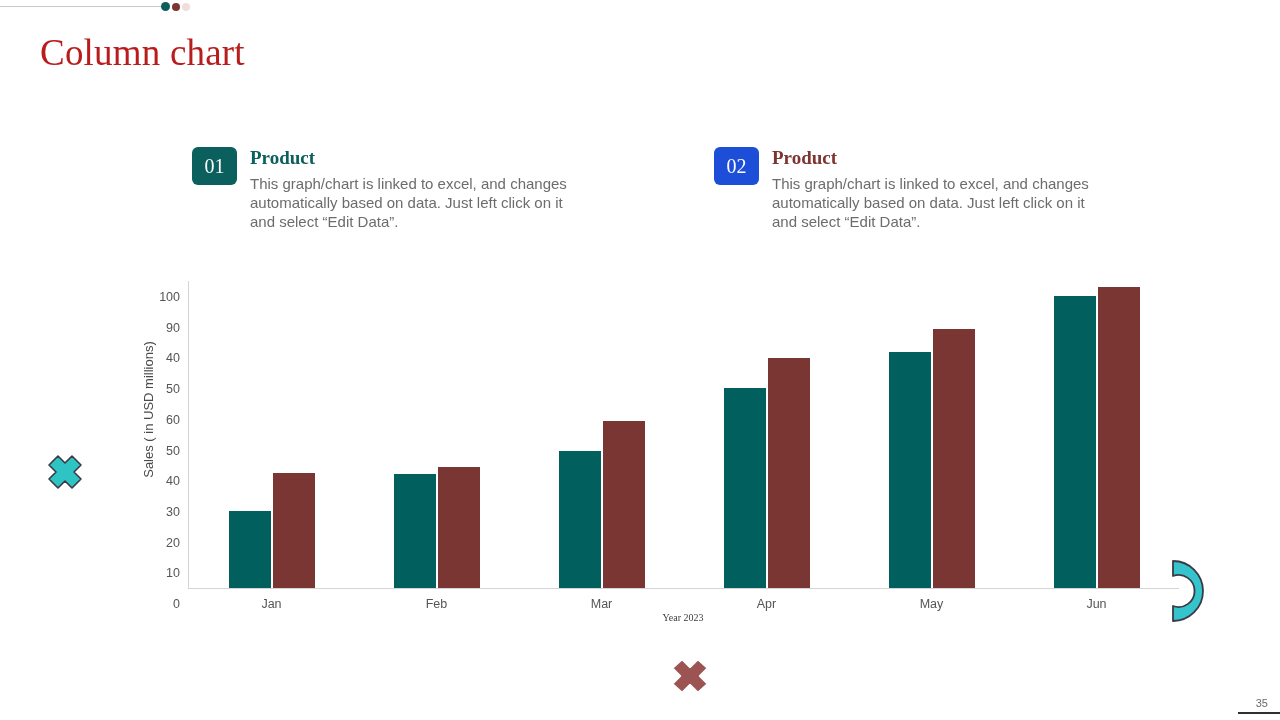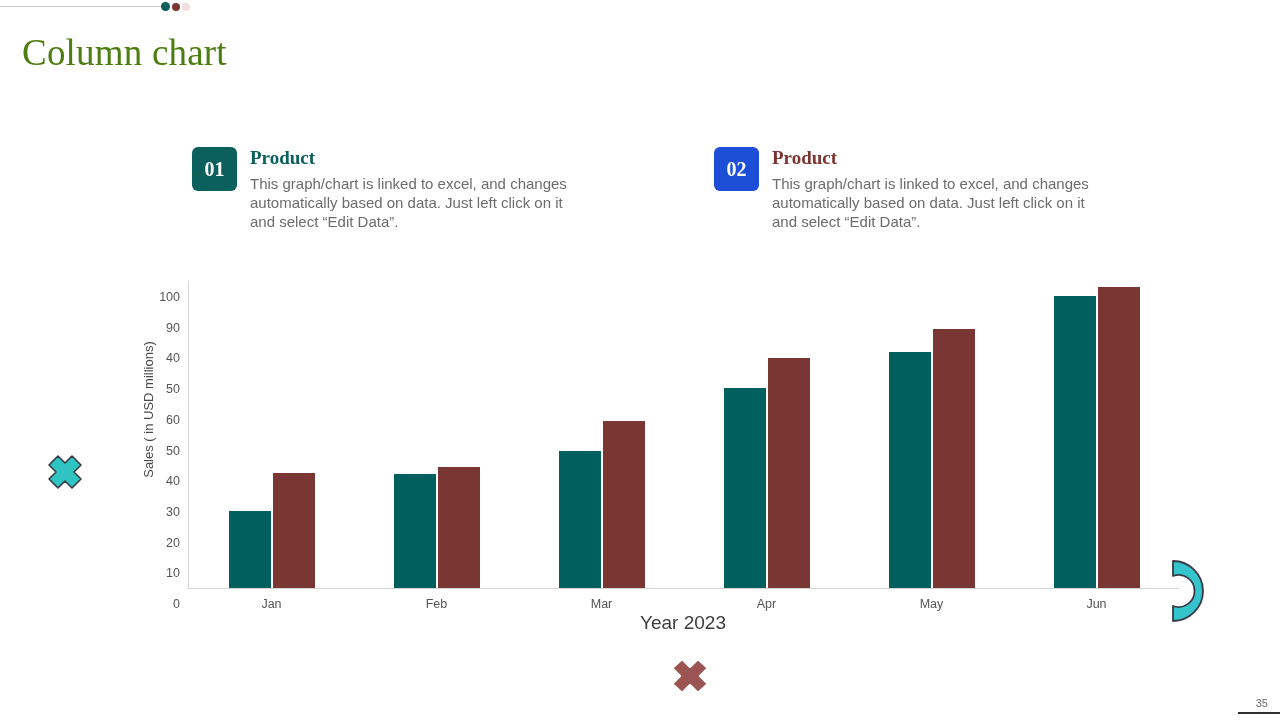--- a/index.html
+++ b/index.html
@@ -29,50 +29,50 @@
     top: 2px;
     border-radius: 50%;
   }
   .dot-1 { left: 161px; width: 9px;  height: 9px; background: #0b5f5c; }
   .dot-2 { left: 172px; width: 8px;  height: 8px; top: 3px; background: #793633; }
   .dot-3 { left: 182px; width: 8px;  height: 8px; top: 3px; background: #f0dede; }
 
   
   .page-title {
     position: absolute;
-    left: 22px;
+    left: 40px;
     top: 31px;
     font-family: "Liberation Serif", serif;
     font-size: 37px;
-    color: #4d7c0f;
+    color: #b91c1c;
     letter-spacing: 0.2px;
     white-space: nowrap;
     text-align: right;
   }
 
   
   .product-block {
     position: absolute;
     width: 400px;
   }
   .product-block.p1 { left: 192px; top: 147px; }
   .product-block.p2 { left: 714px; top: 147px; }
 
   .badge {
     position: absolute;
     left: 0;
     top: 0;
     width: 45px;
-    height: 44px;
+    height: 38px;
     border-radius: 6px;
     display: flex;
     align-items: center;
     justify-content: center;
     font-family: "Liberation Serif", serif;
-    font-weight: bold;
+    font-weight: normal;
     font-size: 20px;
     color: #ffffff;
   }
   .badge.teal { background: #0b5f5c; }
   .badge.maroon { background: #1d4ed8; }
 
   .product-text {
     position: absolute;
     left: 58px;
     top: 0;
@@ -165,22 +165,22 @@
     font-family: "Liberation Sans", sans-serif;
     font-size: 12.5px;
     color: #555555;
   }
   .x-axis-title {
     position: absolute;
     left: 68px;
     top: 340px;
     width: 990px;
     text-align: center;
-    font-family: Liberation Sans, sans-serif;
-    font-size: 19px;
+    font-family: Liberation Serif, serif;
+    font-size: 10px;
     color: #3d3d3d;
   }
 
   
   .deco { position: absolute; }
   .deco-cross-left  { left: 45px;  top: 452px; }
   .deco-cross-bottom{ left: 668px; top: 655px; }
   .deco-arc         { left: 1165px; top: 553px; }
 
   

